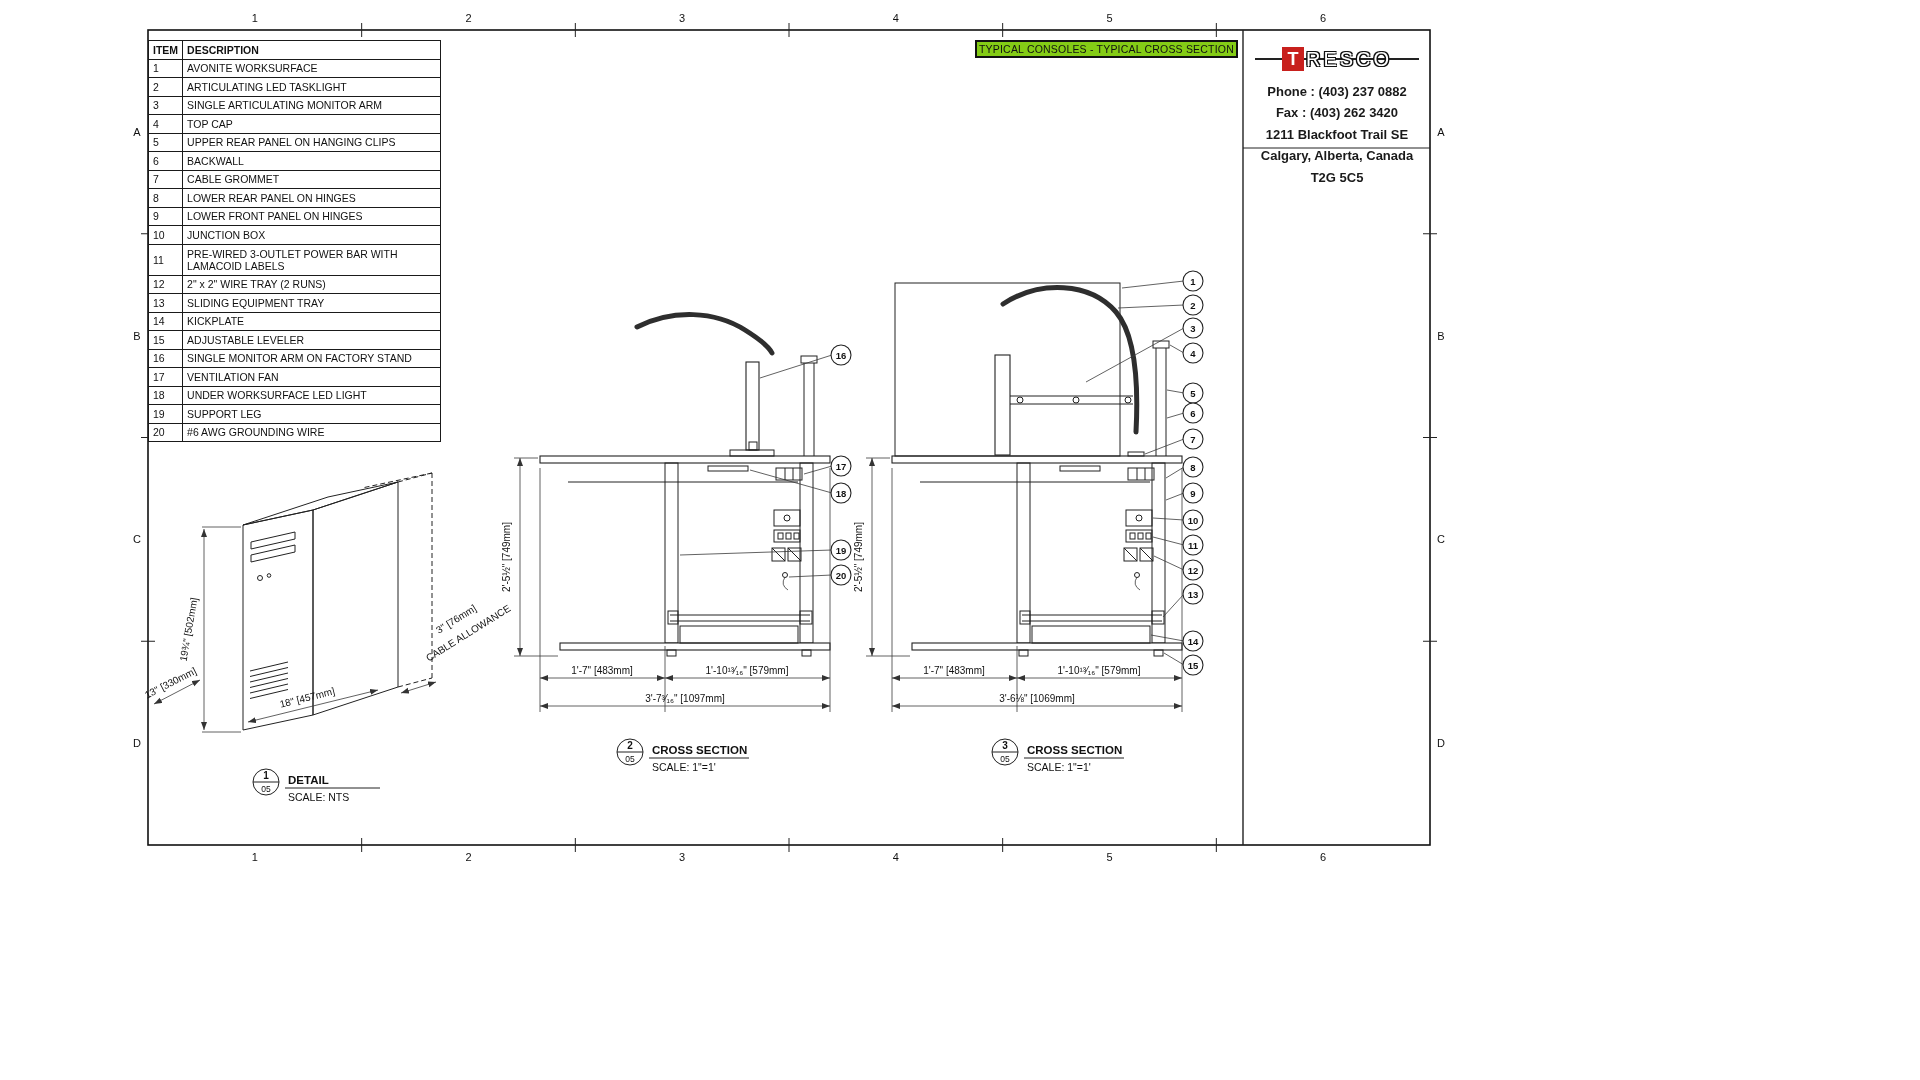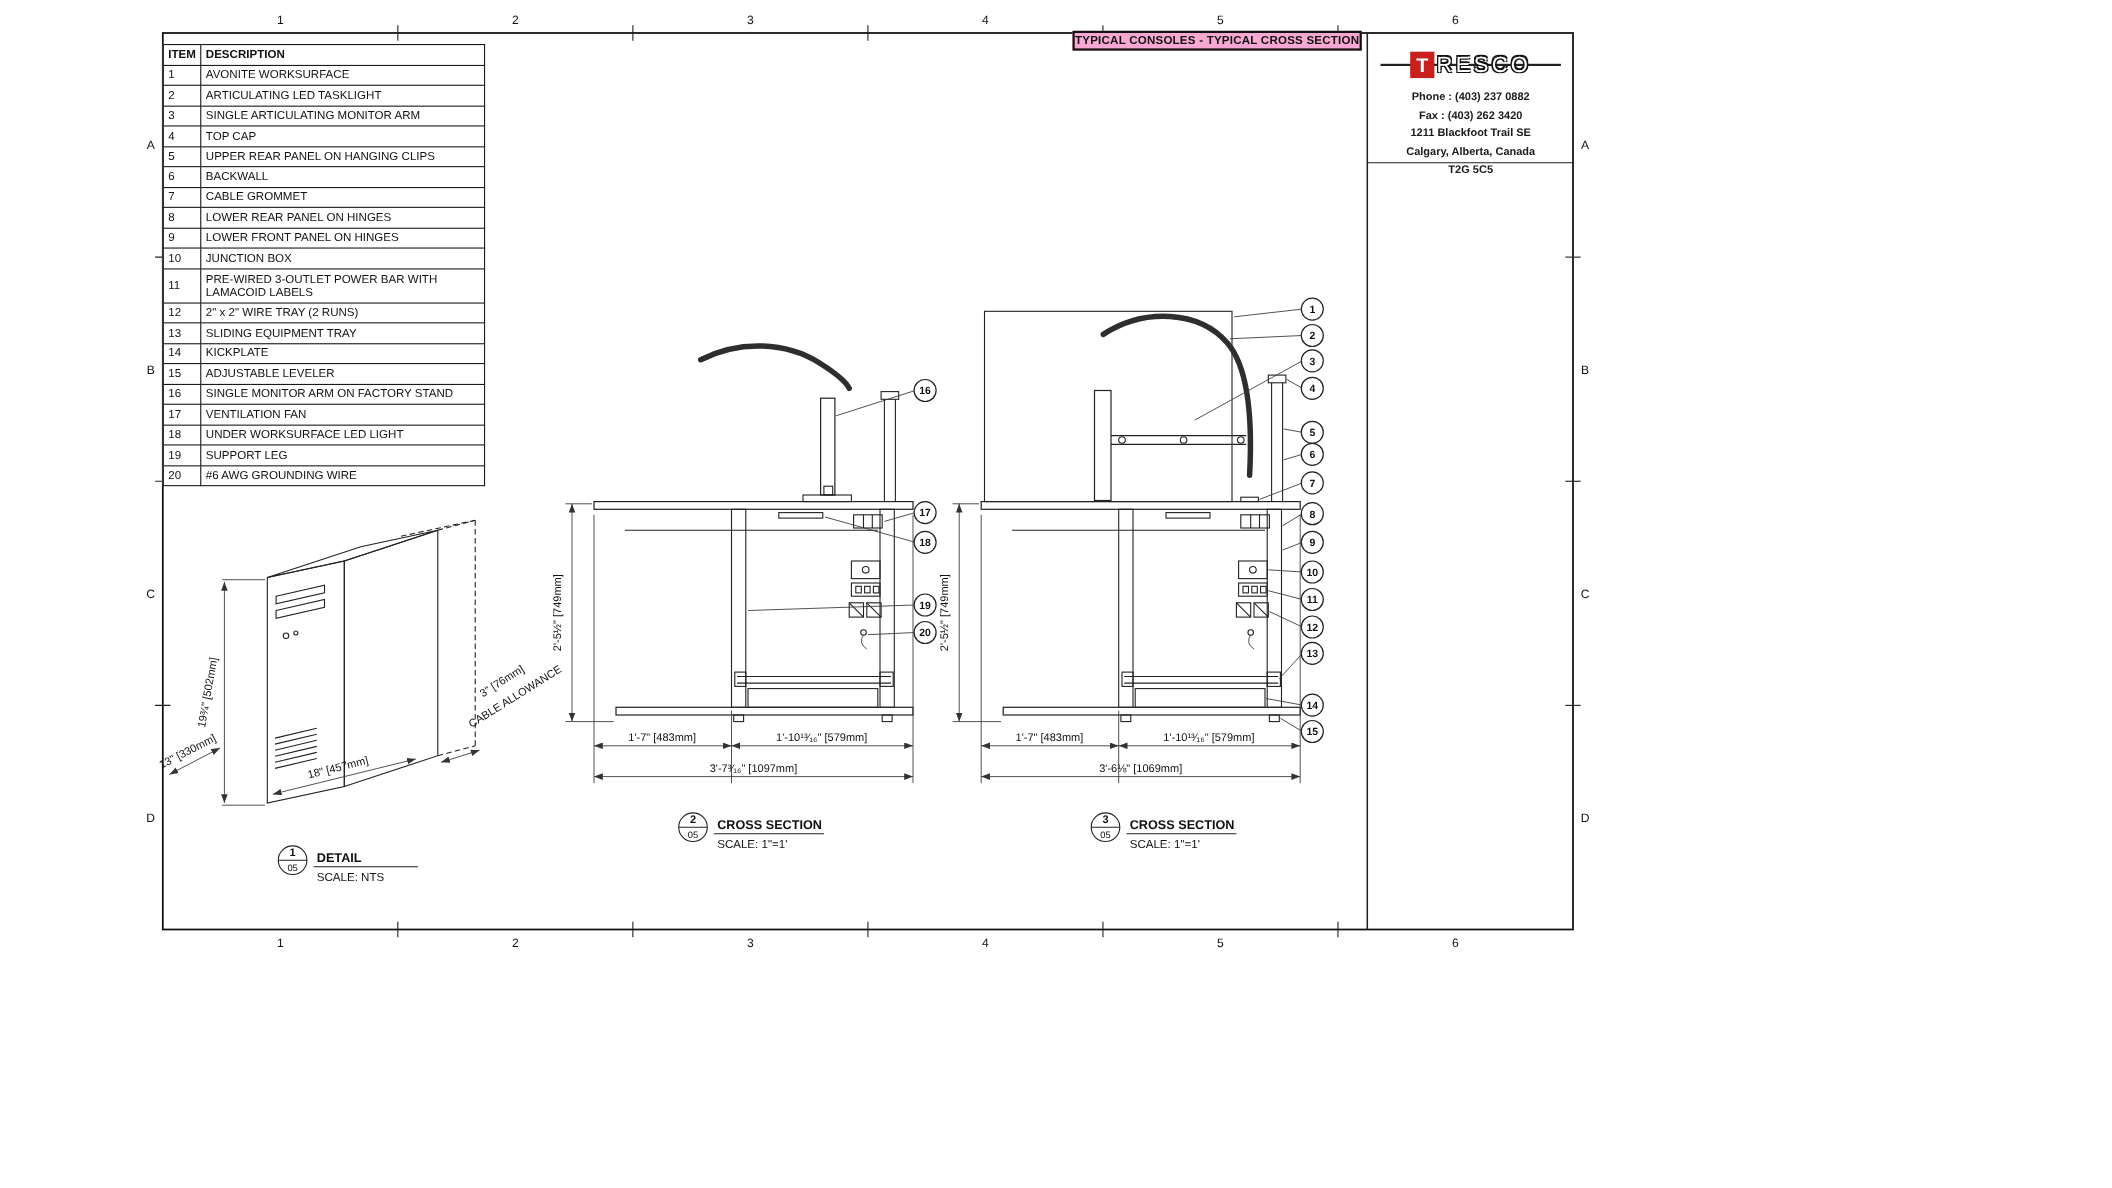--- a/index.html
+++ b/index.html
@@ -10,31 +10,31 @@
   .ln{fill:none;stroke:#222;stroke-width:1}
   .thk{stroke-width:1.4}
   .fillw{fill:#fff;stroke:#222;stroke-width:1.1}
   .dim{fill:none;stroke:#3a3a3a;stroke-width:.8}
   .dash{stroke-dasharray:5 3}
   .swoosh{fill:none;stroke:#2e2e2e;stroke-width:5;stroke-linecap:round}
   .border{fill:none;stroke:#111;stroke-width:1.6}
   svg text{fill:#111;font-family:"Liberation Sans",sans-serif}
   
   .overlay{position:absolute}
-  #title-box{left:975px;top:28px;width:263px;height:18px;border:2px solid #111;
+  #title-box{left:975px;top:40px;width:263px;height:18px;border:2px solid #111;
              display:flex;align-items:center;justify-content:center;
-             font-size:10.5px;font-weight:700;letter-spacing:.2px;background:#f9a8d4}
+             font-size:10.5px;font-weight:400;letter-spacing:.2px;background:#84cc16}
   #company{left:1251px;top:46px;width:172px;text-align:center}
   .logo-row{display:flex;align-items:center;justify-content:center;position:relative;height:26px}
   .logo-line{position:absolute;left:4px;right:4px;top:12px;height:2px;background:#222}
   .logo-t{position:relative;width:22px;height:24px;background:#c8201d;color:#fff;
           font-weight:800;font-size:18px;line-height:24px;text-align:center;margin-right:2px}
   .logo-rest{position:relative;font-weight:400;font-size:20px;letter-spacing:3px;color:#fff;
              text-shadow:-1.2px -1.2px 0 #111,1.2px -1.2px 0 #111,-1.2px 1.2px 0 #111,1.2px 1.2px 0 #111}
-  .addr{margin-top:9px;font-size:10px;line-height:1.65;font-weight:600;color:#1a1a1a}
+  .addr{margin-top:9px;font-size:13px;line-height:1.65;font-weight:600;color:#1a1a1a}
   
   #parts-table{left:148px;top:40px;position:absolute;border-collapse:collapse;background:#fff}
   #parts-table th,#parts-table td{border:1px solid #1a1a1a;font-size:10.5px;text-align:left;
              vertical-align:middle;padding:0 4px;color:#111}
   #parts-table th{height:17px;font-weight:700}
   #parts-table td.c-item{width:28px}
   #parts-table td.c-desc{width:258px}
   #parts-table tr{height:18.5px}
   #parts-table tr.tall{height:31px}
 </style>

